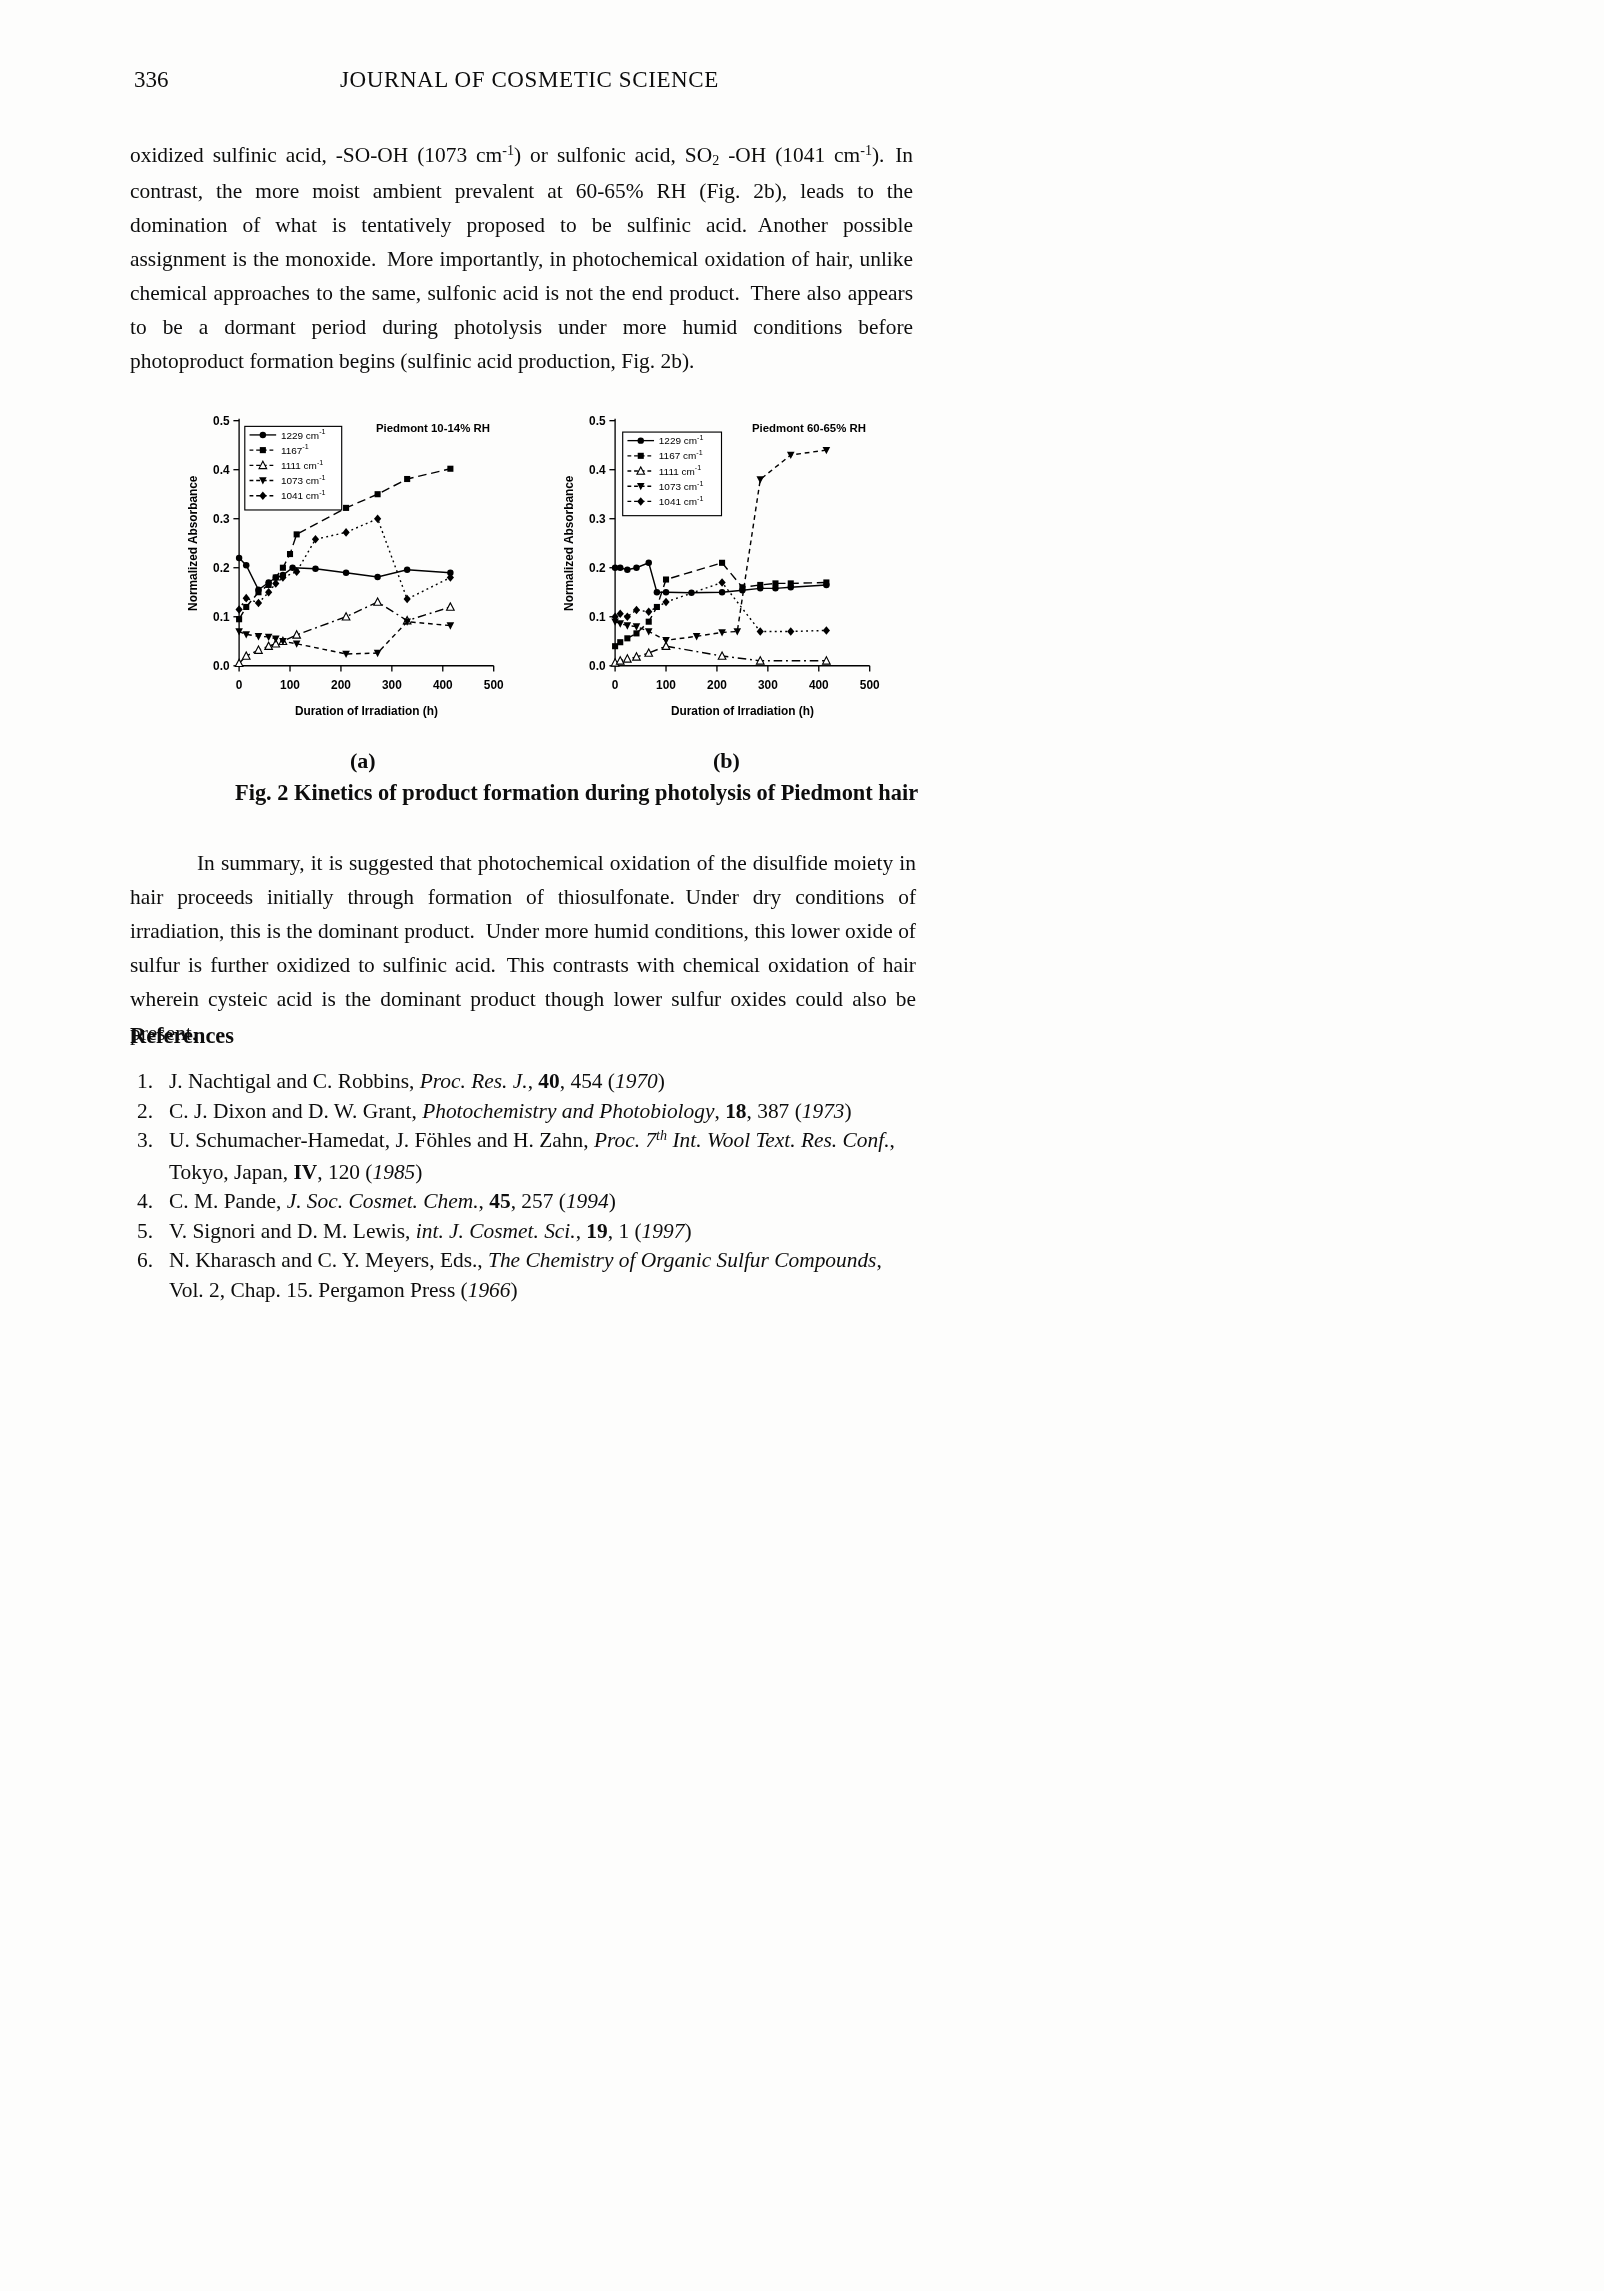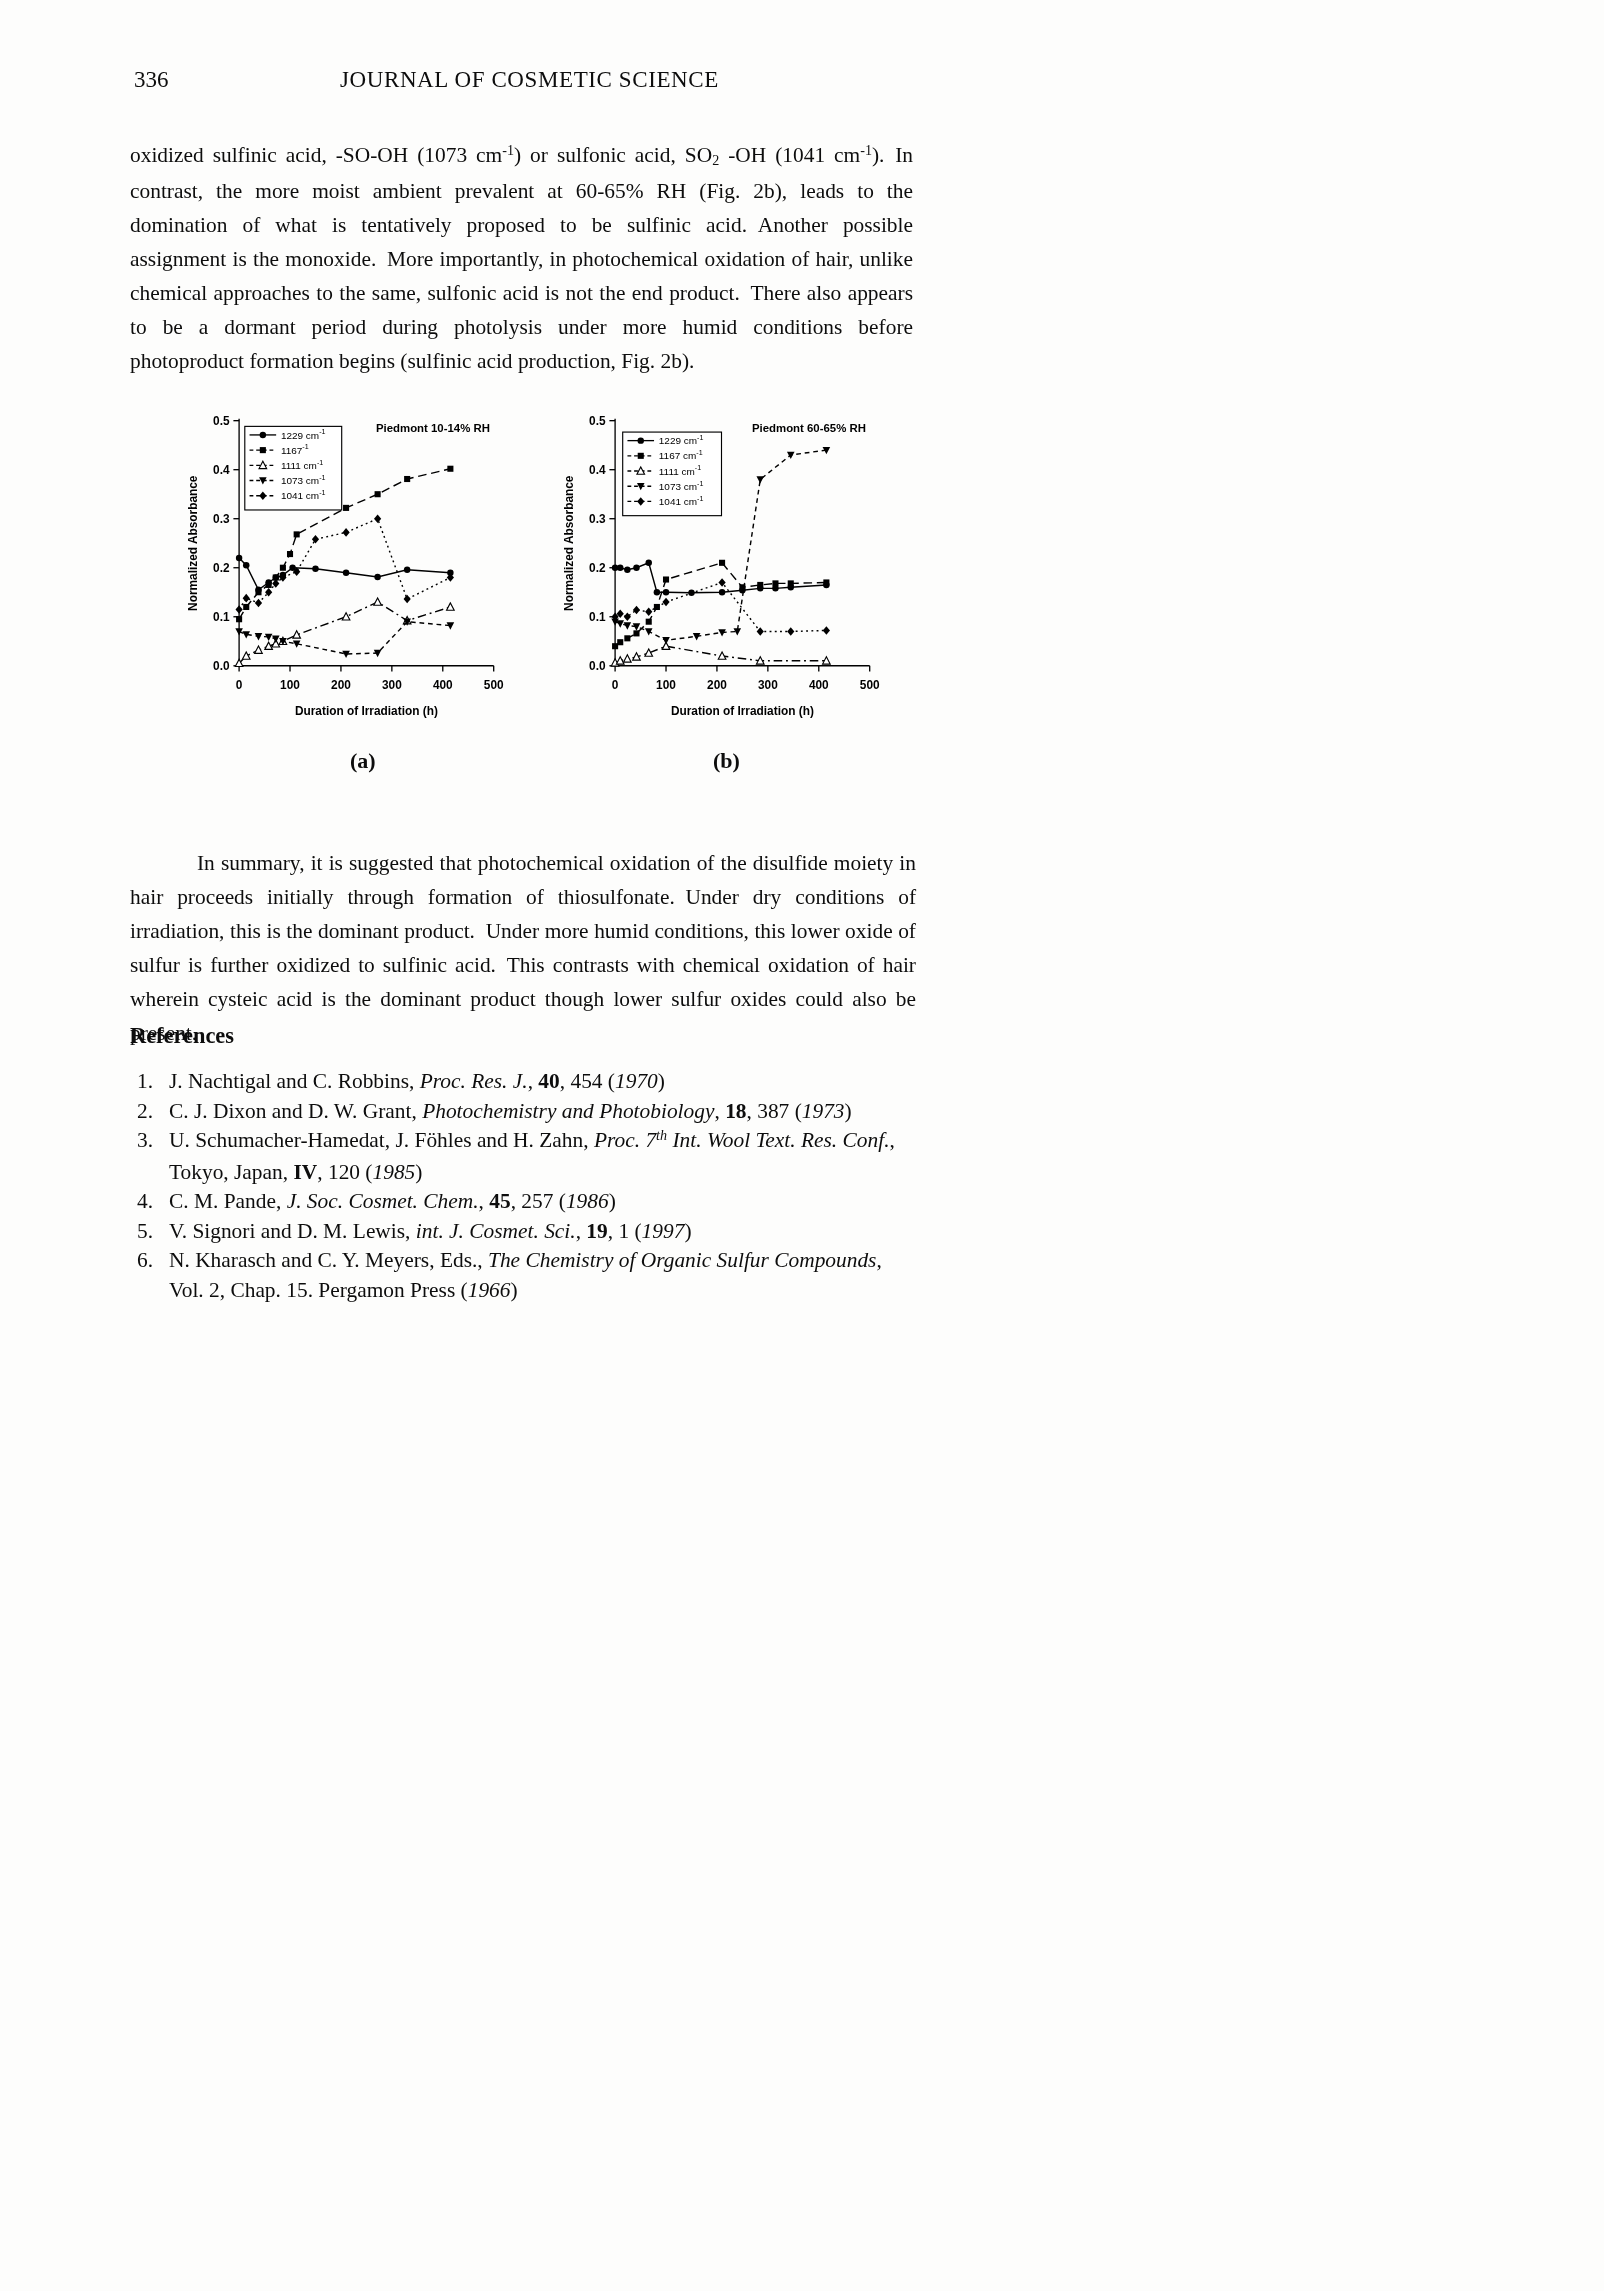--- a/index.html
+++ b/index.html
@@ -274,20 +274,21 @@
     <text x="104" y="86.8" class="llabel">1073 cm<tspan class="lsup" dy="-4.5">-1</tspan></text>
     <line x1="71" y1="99" x2="99" y2="99" stroke="#000" stroke-width="1.4" stroke-dasharray="4,3"></line>
     <polygon points="85,94.5 88.8,99 85,103.5 81.2,99" fill="#000"></polygon>
     <text x="104" y="102.8" class="llabel">1041 cm<tspan class="lsup" dy="-4.5">-1</tspan></text>
   </svg>
 
 <div id="figLabelA" class="abs fig-label">(a)</div>
 <div id="figLabelB" class="abs fig-label">(b)</div>
 
 <div id="caption" class="abs">
+  <div>Fig. 2 Kinetics of product formation during photolysis of Piedmont hair</div>
 </div>
 
 <div id="para2" class="abs body-text"><span>In summary, it is suggested that photochemical oxidation of the disulfide moiety in hair proceeds initially through formation of thiosulfonate. Under dry conditions of irradiation, this is the dominant product. Under more humid conditions, this lower oxide of sulfur is further oxidized to sulfinic acid. This contrasts with chemical oxidation of hair wherein cysteic acid is the dominant product though lower sulfur oxides could also be present.</span></div>
 
 <div id="refs-heading" class="abs">References</div>
 
 <div id="refs" class="abs">
     <div class="ref-item">
       <span class="ref-num">1.</span>
       <span class="ref-text"><span>J. Nachtigal and C. Robbins, </span><span class="st-i">Proc. Res. J.</span><span>, </span><span class="st-b">40</span><span>, 454 (</span><span class="st-i">1970</span><span>)</span></span>
@@ -295,21 +296,21 @@
     <div class="ref-item">
       <span class="ref-num">2.</span>
       <span class="ref-text"><span>C. J. Dixon and D. W. Grant, </span><span class="st-i">Photochemistry and Photobiology</span><span>, </span><span class="st-b">18</span><span>, 387 (</span><span class="st-i">1973</span><span>)</span></span>
     </div>
     <div class="ref-item">
       <span class="ref-num">3.</span>
       <span class="ref-text"><span>U. Schumacher-Hamedat, J. Föhles and H. Zahn, </span><span class="st-i">Proc. 7</span><span class="st-isup">th</span><span class="st-i"> Int. Wool Text. Res. Conf.</span><span>, Tokyo, Japan, </span><span class="st-b">IV</span><span>, 120 (</span><span class="st-i">1985</span><span>)</span></span>
     </div>
     <div class="ref-item">
       <span class="ref-num">4.</span>
-      <span class="ref-text"><span>C. M. Pande, </span><span class="st-i">J. Soc. Cosmet. Chem.</span><span>, </span><span class="st-b">45</span><span>, 257 (</span><span class="st-i">1986</span><span>)</span></span>
+      <span class="ref-text"><span>C. M. Pande, </span><span class="st-i">J. Soc. Cosmet. Chem.</span><span>, </span><span class="st-b">45</span><span>, 257 (</span><span class="st-i">1994</span><span>)</span></span>
     </div>
     <div class="ref-item">
       <span class="ref-num">5.</span>
       <span class="ref-text"><span>V. Signori and D. M. Lewis, </span><span class="st-i">int. J. Cosmet. Sci.</span><span>, </span><span class="st-b">19</span><span>, 1 (</span><span class="st-i">1997</span><span>)</span></span>
     </div>
     <div class="ref-item">
       <span class="ref-num">6.</span>
       <span class="ref-text"><span>N. Kharasch and C. Y. Meyers, Eds., </span><span class="st-i">The Chemistry of Organic Sulfur Compounds</span><span>, Vol. 2, Chap. 15. Pergamon Press (</span><span class="st-i">1966</span><span>)</span></span>
     </div>
   </div>

